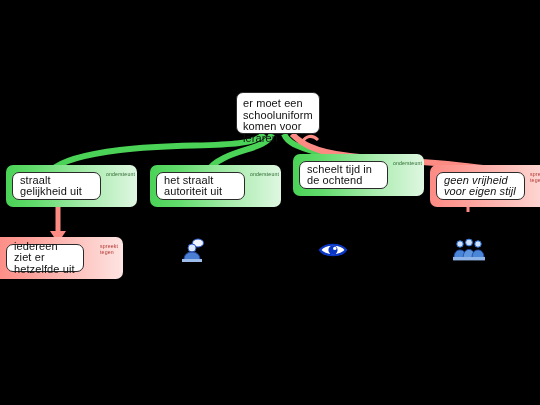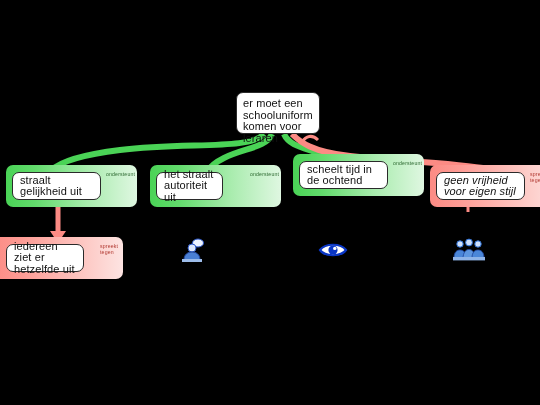--- a/index.html
+++ b/index.html
@@ -68,21 +68,21 @@
   </div>
 
   <div class="node support" style="left:6px;top:165px;width:131px;height:42px;">
     <div class="inner" style="left:6px;top:7px;width:89px;height:28px;">
       <span>straalt gelijkheid uit</span>
     </div>
     <div class="rel support" style="left:100px;top:6px;width:32px;">ondersteunt</div>
   </div>
 
   <div class="node support" style="left:150px;top:165px;width:131px;height:42px;">
-    <div class="inner" style="left:6px;top:7px;width:67px;height:28px;">
+    <div class="inner" style="left:6px;top:7px;width:89px;height:28px;">
       <span>het straalt autoriteit uit</span>
     </div>
     <div class="rel support" style="left:100px;top:6px;width:32px;">ondersteunt</div>
   </div>
 
   <div class="node support" style="left:293px;top:154px;width:131px;height:42px;">
     <div class="inner" style="left:6px;top:7px;width:89px;height:28px;">
       <span>scheelt tijd in de ochtend</span>
     </div>
     <div class="rel support" style="left:100px;top:6px;width:32px;">ondersteunt</div>

